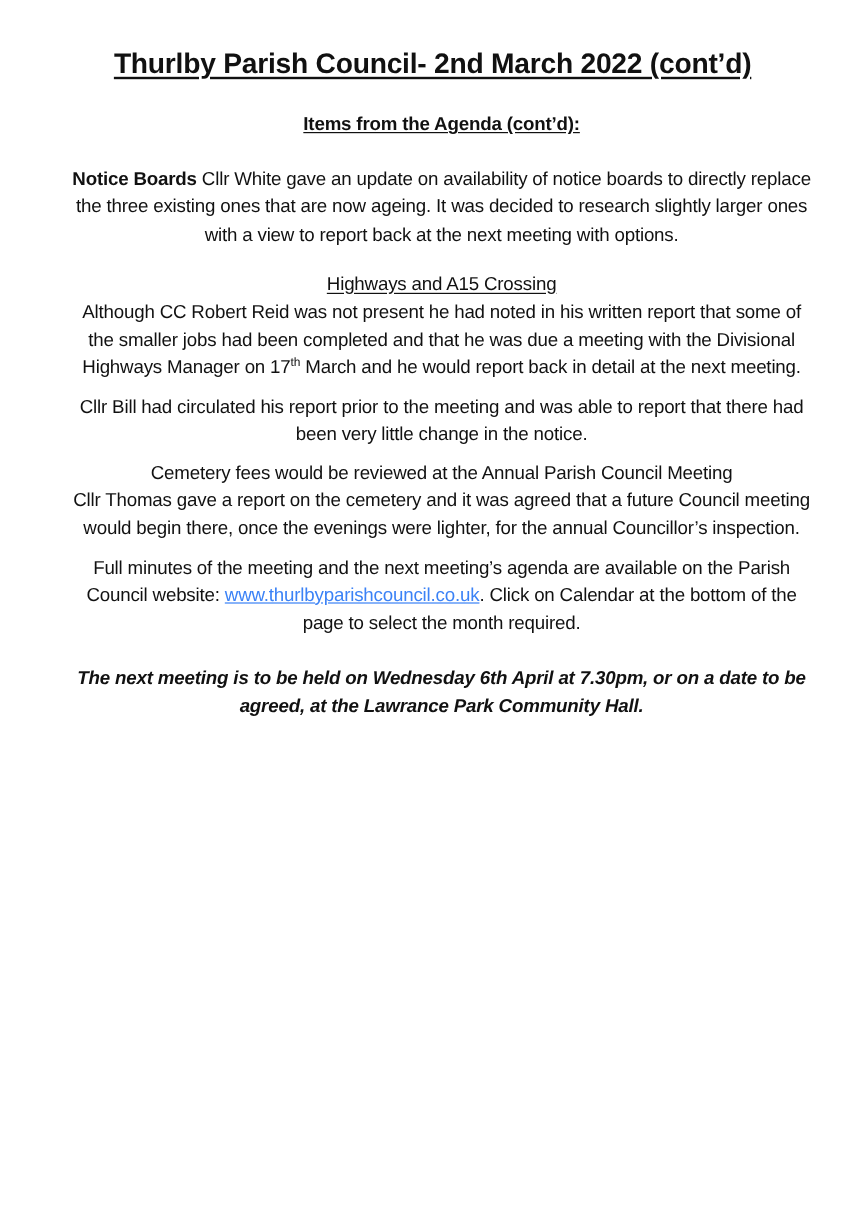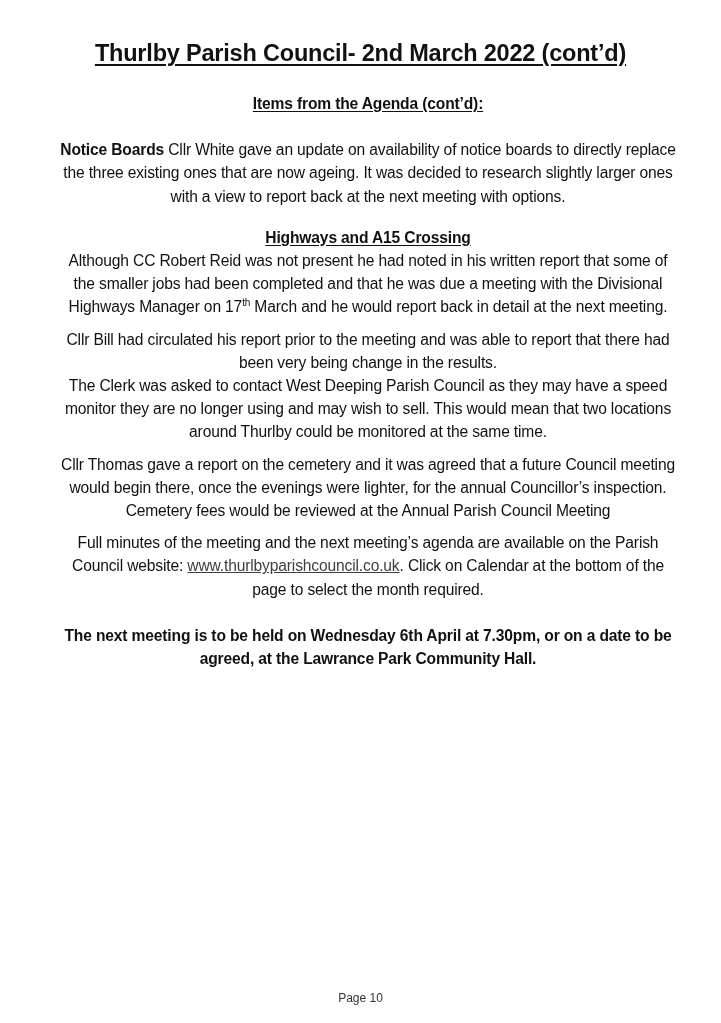--- a/index.html
+++ b/index.html
@@ -52,37 +52,38 @@
     .para {
       margin: 0;
     }
     .gap-lg { height: 23px; }
     .gap-sm { height: 9px; }
     .inline-head {
       font-weight: bold;
       text-underline-offset: 2px;
     }
     .block-head {
-      font-weight: bold;
+      font-weight: normal;
       text-decoration: underline;
       text-underline-offset: 2px;
       display: block;
     }
     sup.ord {
       font-size: 10px;
       line-height: 0;
       vertical-align: 6px;
     }
     a.link {
-      color: #404040;
+      color: #3b82f6;
       text-decoration: underline;
     }
     .bold-para {
       font-weight: bold;
       margin: 0;
+      font-style: italic;
     }
     .contact-row {
       font-weight: bold;
       margin: 0;
       white-space: pre;
     }
     .footer {
       position: absolute;
       left: 0; top: 991px;
       width: 721px;
@@ -112,39 +113,37 @@
     <div class="gap-sm"></div>
 
     <div>
       <span class="block-head">Highways and A15 Crossing</span>
       <p class="para"><span>Although CC Robert Reid was not present he had noted in his written report that some of the smaller jobs had been completed and that he was due a meeting with the Divisional Highways Manager on 17</span><sup class="ord">th</sup><span> March and he would report back in detail at the next meeting.</span></p>
     </div>
 
     <div class="gap-sm"></div>
 
     <div>
-      <p class="para">Cllr Bill had circulated his report prior to the meeting and was able to report that there had been very being change in the results.</p>
-      <p class="para">The Clerk was asked to contact West Deeping Parish Council as they may have a speed monitor they are no longer using and may wish to sell. This would mean that two locations around Thurlby could be monitored at the same time.</p>
+      <p class="para">Cllr Bill had circulated his report prior to the meeting and was able to report that there had been very little change in the notice.</p>
     </div>
 
     <div class="gap-sm"></div>
 
     <div>
+      <p class="para">Cemetery fees would be reviewed at the Annual Parish Council Meeting</p>
       <p class="para">Cllr Thomas gave a report on the cemetery and it was agreed that a future Council meeting would begin there, once the evenings were lighter, for the annual Councillor’s inspection.</p>
-      <p class="para">Cemetery fees would be reviewed at the Annual Parish Council Meeting</p>
     </div>
 
     <div class="gap-sm"></div>
 
     <p class="para"><span>Full minutes of the meeting and the next meeting’s agenda are available on the Parish Council website: </span><a class="link" href="#">www.thurlbyparishcouncil.co.uk</a><span>. Click on Calendar at the bottom of the page to select the month required.</span></p>
 
     <div class="gap-lg"></div>
 
     <p class="bold-para">The next meeting is to be held on Wednesday 6th April at 7.30pm, or on a date to be agreed, at the Lawrance Park Community Hall.</p>
 
     <div class="gap-lg"></div>
 
 
   </div>
 
-  <div class="footer">Page 10</div>
 
 </div>
 
 </body></html>

